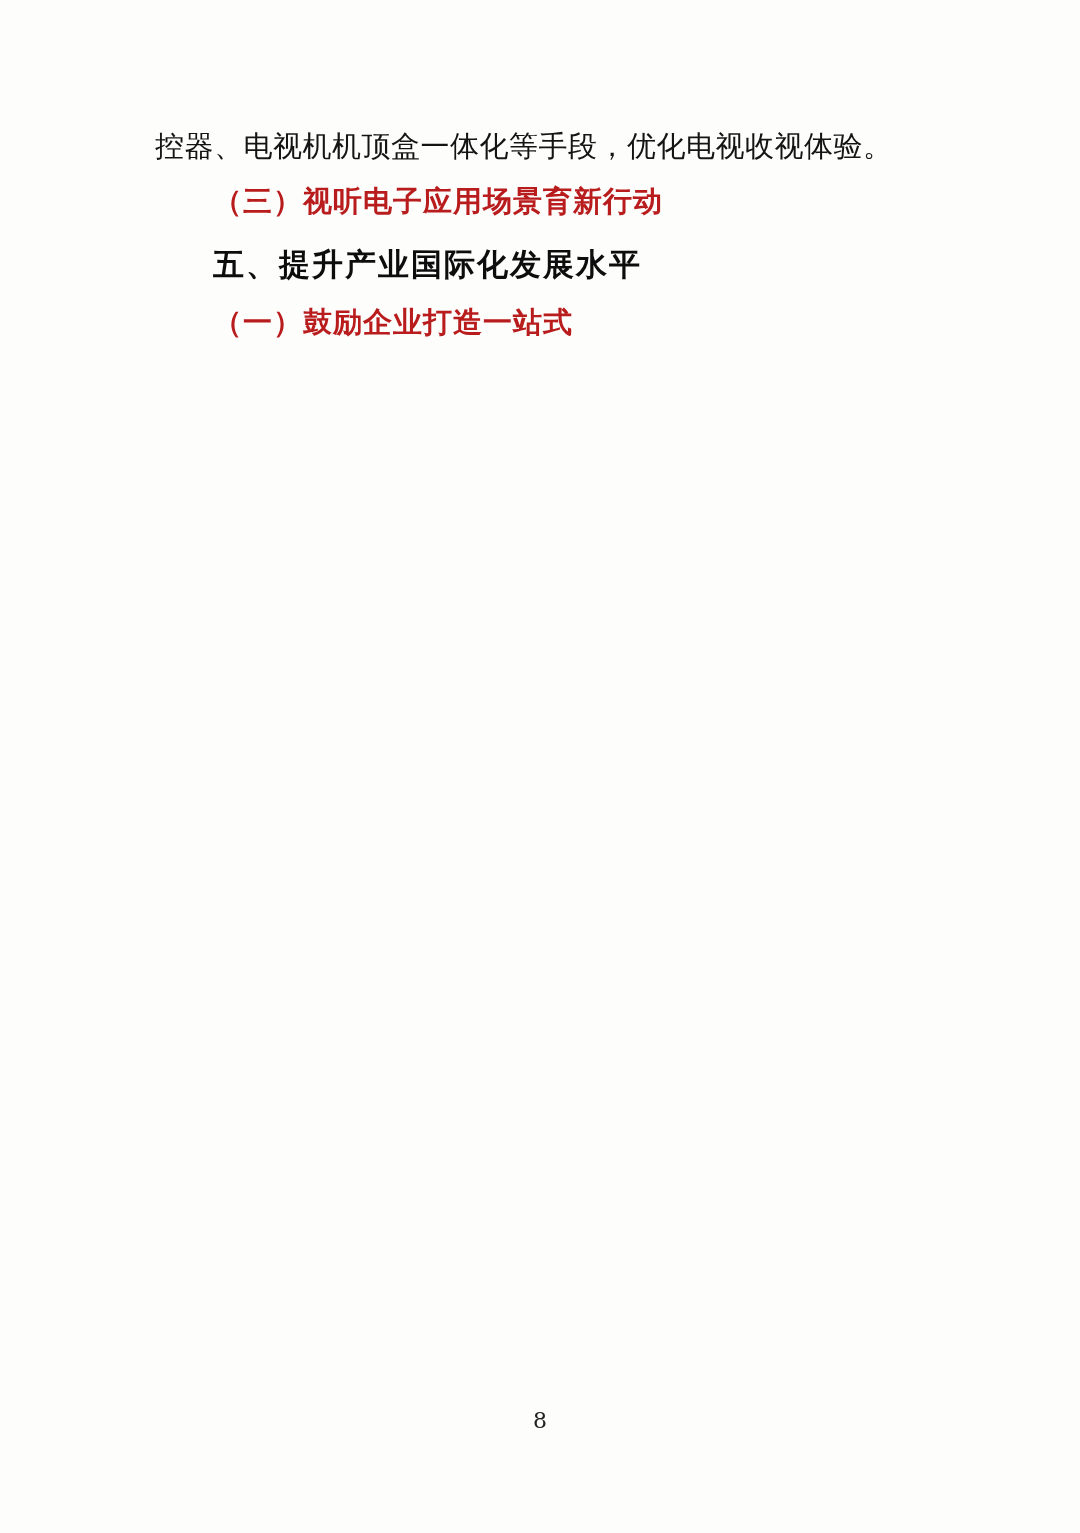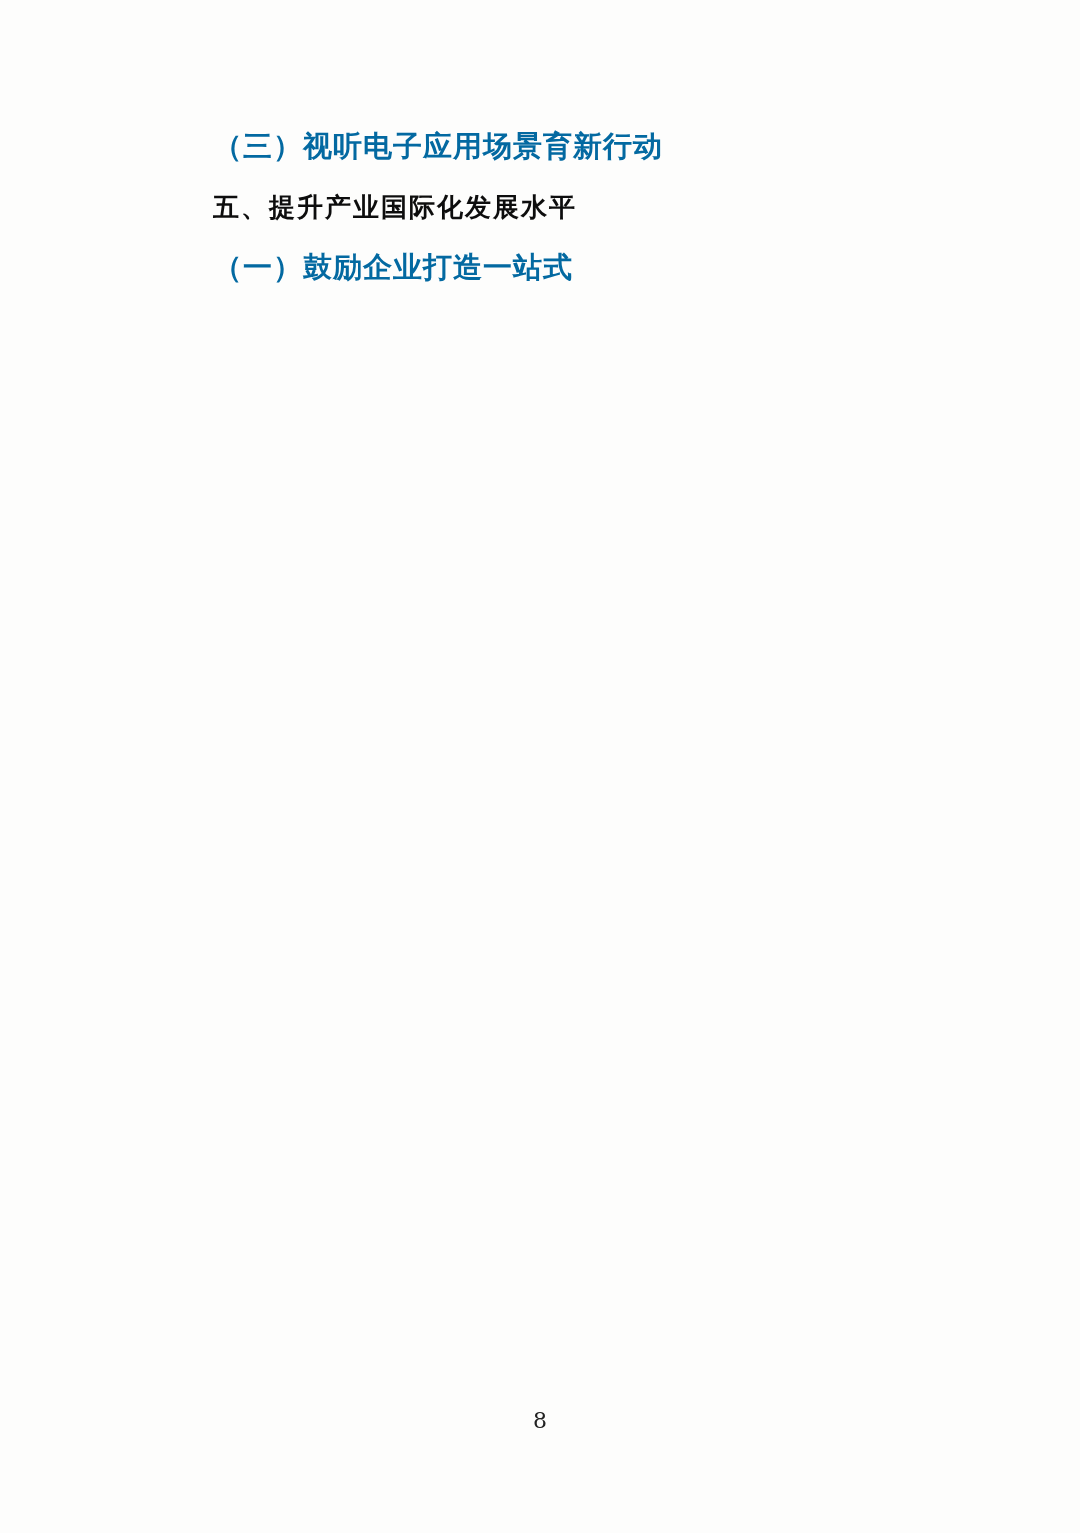--- a/index.html
+++ b/index.html
@@ -39,27 +39,27 @@
   }
   .indent {
     text-indent: 58px;
   }
   .heading {
     font-weight: bold;
     text-indent: 58px;
     font-size: 29px;
     line-height: 57px;
     letter-spacing: 1px;
-    color: #0369a1;
-    font-family: Liberation Sans, sans-serif;
+    color: #b91c1c;
+    font-family: Liberation Mono, monospace;
   }
   .heading-major {
     font-weight: bold;
     text-indent: 58px;
-    font-size: 26px;
+    font-size: 31px;
     line-height: 60px;
     letter-spacing: 2px;
     color: #0d0d0d;
     font-family: "DejaVu Sans", "Liberation Sans", sans-serif;
   }
   .pagenum {
     position: absolute;
     left: 0;
     top: 1408px;
     width: 1080px;
@@ -71,20 +71,21 @@
   .body-block {
     margin-bottom: 0px;
   }
 </style>
 </head>
 <body>
 
 <div class="page">
   <div class="content">
 
+    <p class="body-block">控器、电视机机顶盒一体化等手段，优化电视收视体验。</p>
 
     <p class="heading">（三）视听电子应用场景育新行动</p>
 
 
 
 
 
 
     <p class="heading-major">五、提升产业国际化发展水平</p>
 

